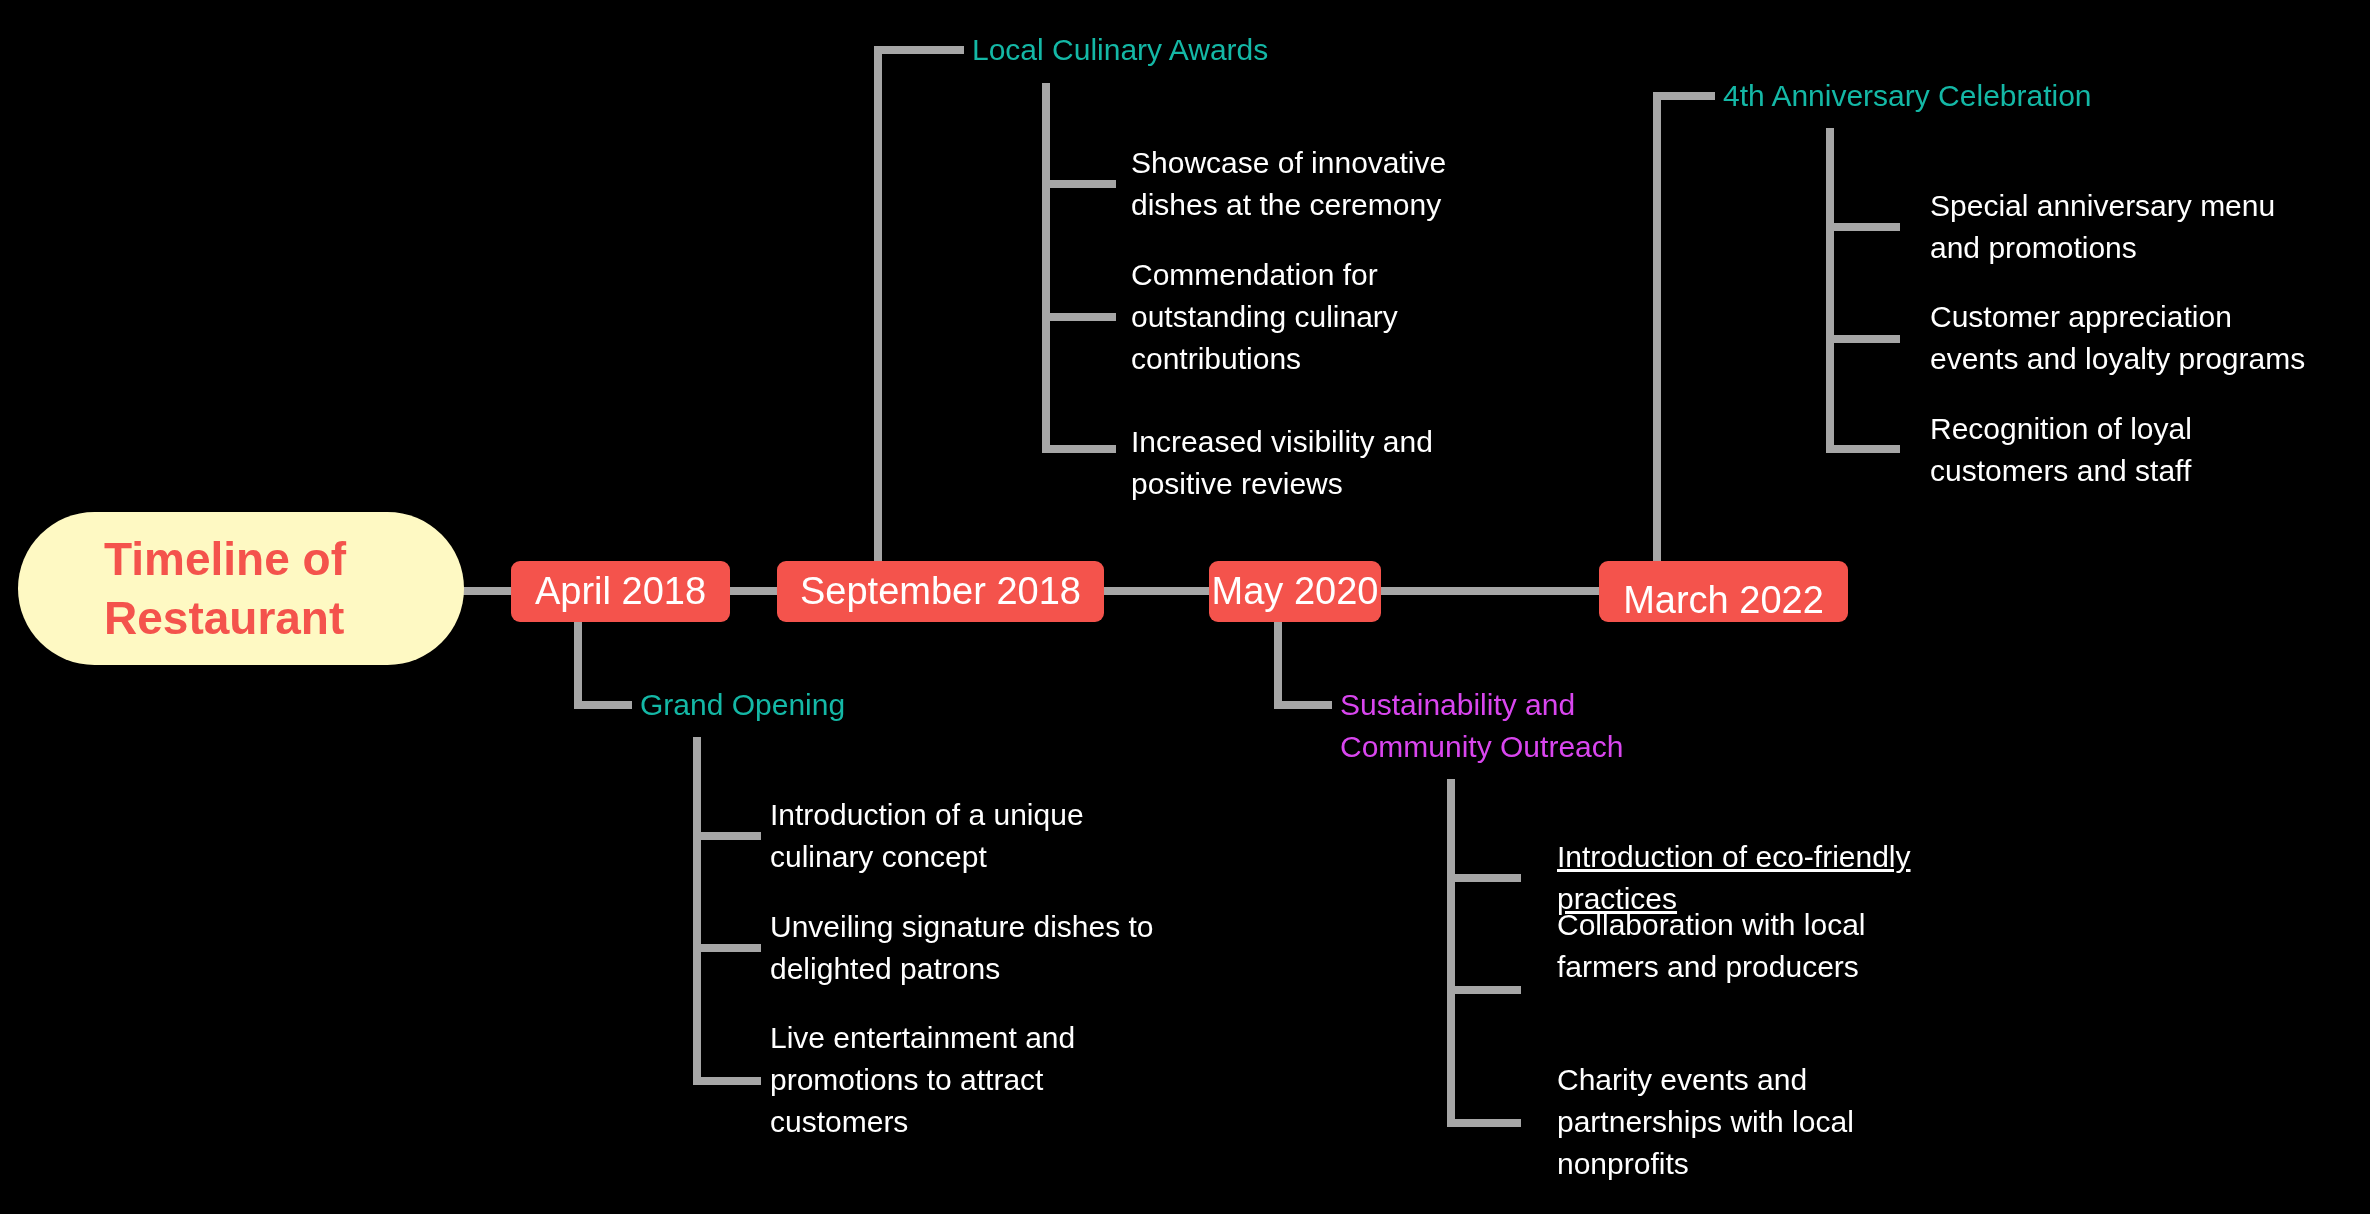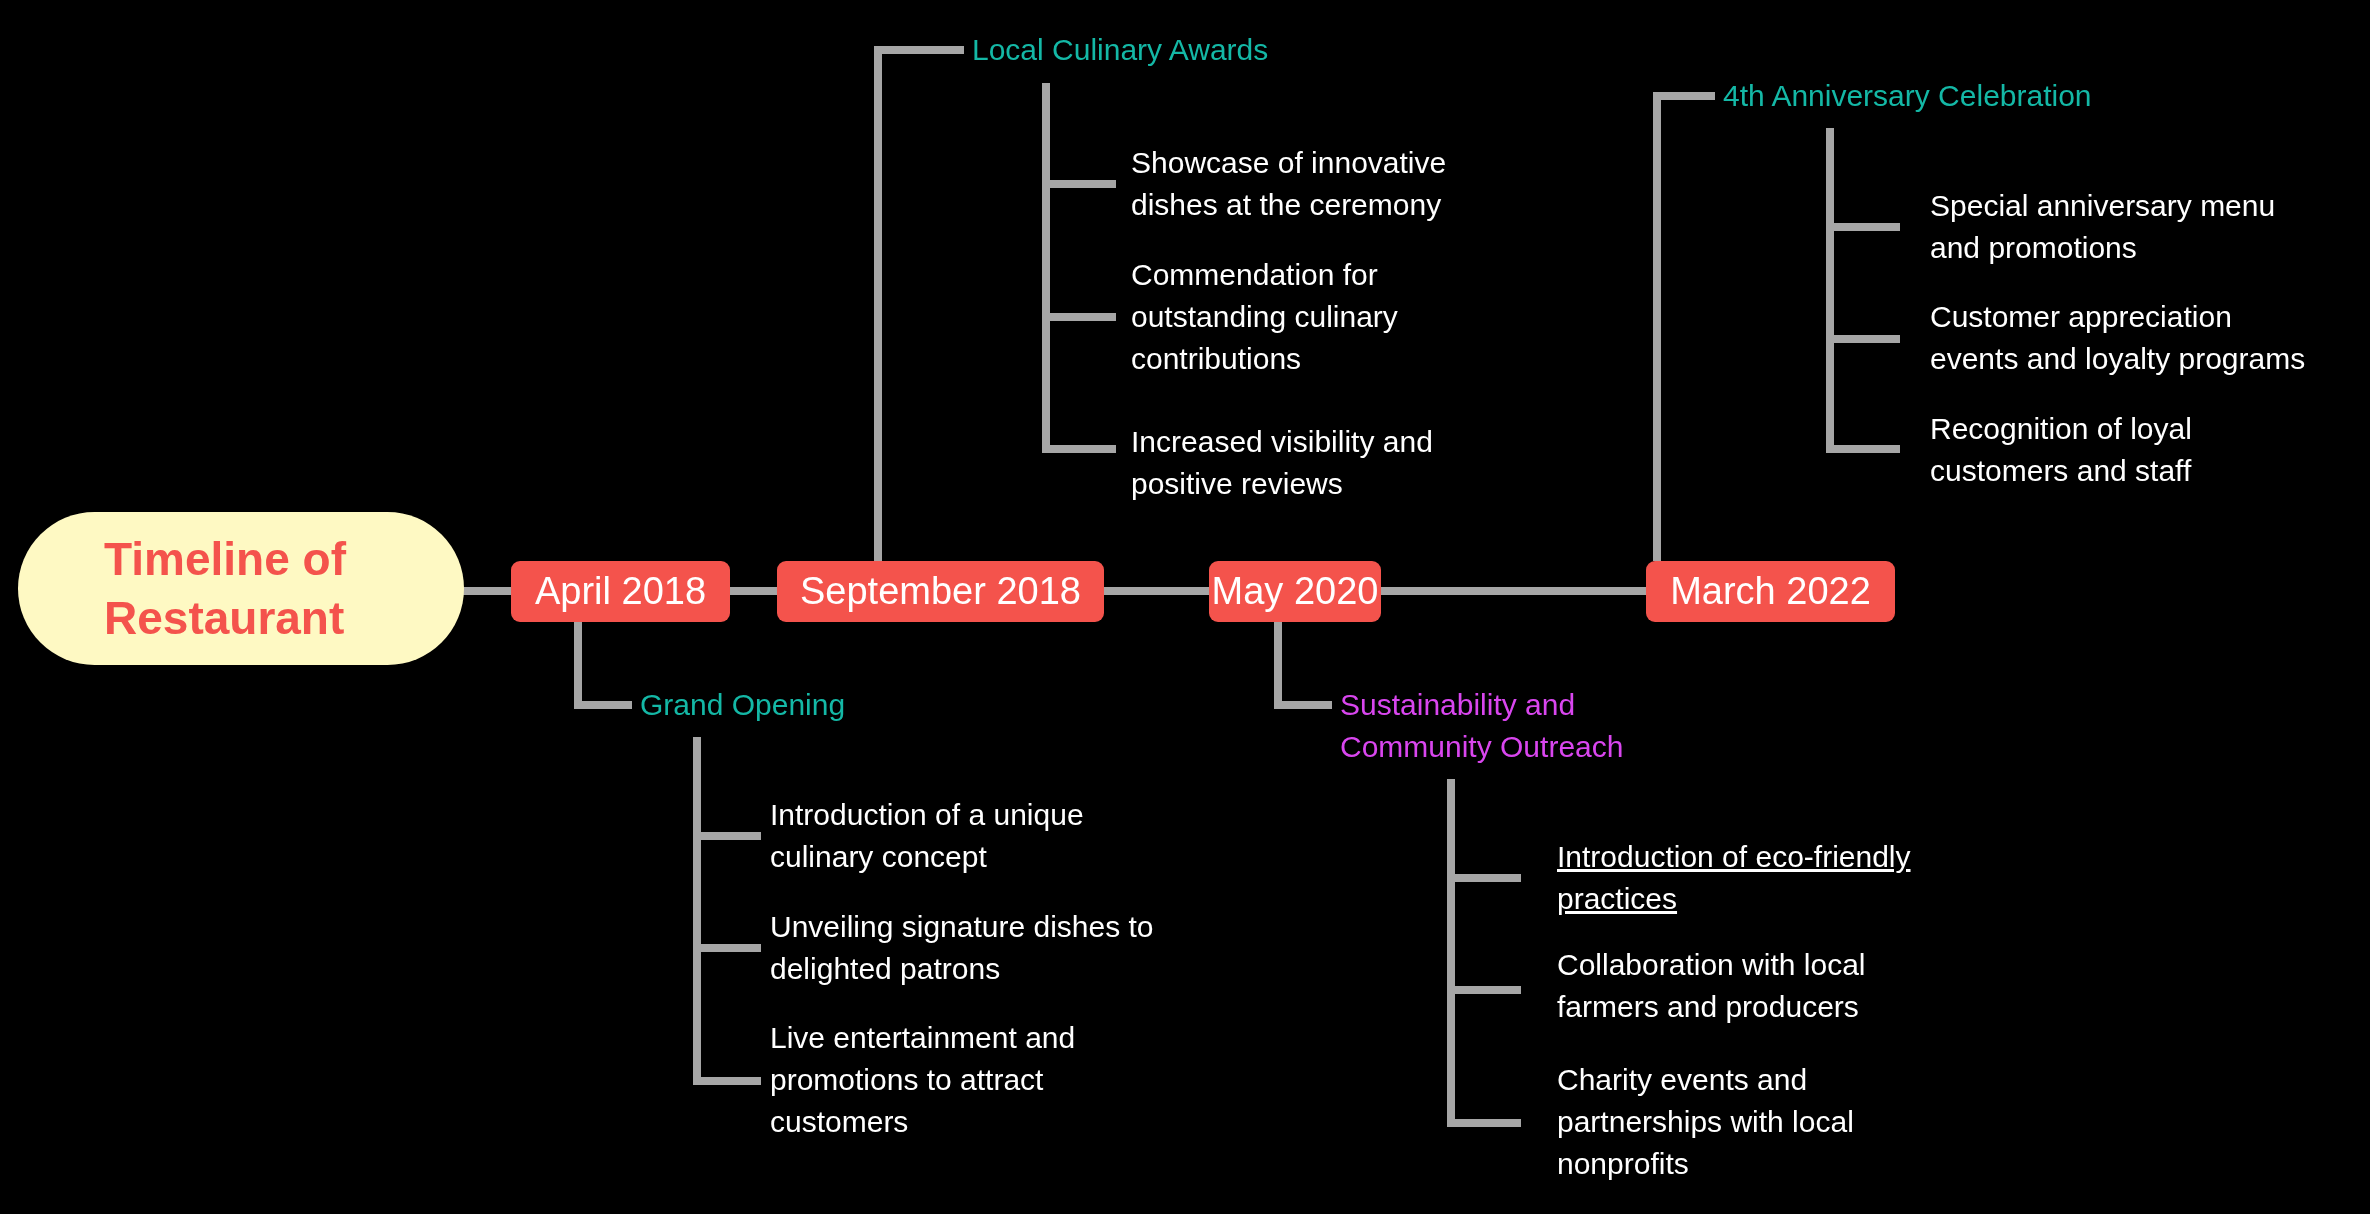--- a/index.html
+++ b/index.html
@@ -42,21 +42,21 @@
     background: #f4534c;
     border-radius: 9px;
     color: #ffffff;
     font-size: 38px;
     display: flex; align-items: center; justify-content: center;
     white-space: nowrap;
   }
   .date-april     { left: 511px;  width: 219px; }
   .date-september { left: 777px;  width: 327px; }
   .date-may       { left: 1209px; width: 172px; }
-  .date-march     { left: 1646px; width: 249px; }
+  .date-march     { left: 1599px; width: 249px; align-items: flex-end; }
 
   
   .label {
     position: absolute;
     color: #14b8a6;
     font-size: 30px;
     line-height: 42px;
     white-space: nowrap;
   }
   .label-wrap {
@@ -127,21 +127,21 @@
   <div class="line" style="left:1274px; top:621px; width:8px; height:88px;"></div>
   <div class="line" style="left:1274px; top:701px; width:58px; height:8px;"></div>
   <div class="label-wrap" style="left:1340px; top:684px; width:320px;">Sustainability and Community Outreach</div>
 
   <div class="line" style="left:1447px; top:779px; width:8px; height:348px;"></div>
   <div class="line" style="left:1447px; top:874px; width:74px; height:8px;"></div>
   <div class="line" style="left:1447px; top:986px; width:74px; height:8px;"></div>
   <div class="line" style="left:1447px; top:1119px; width:74px; height:8px;"></div>
 
   <div class="detail" style="left:1557px; top:836px; width:390px;text-decoration:underline;">Introduction of eco-friendly practices</div>
-  <div class="detail" style="left:1557px; top:944px; width:390px;">Collaboration with local farmers and producers</div>
+  <div class="detail" style="left:1557px; top:904px; width:390px;">Collaboration with local farmers and producers</div>
   <div class="detail" style="left:1557px; top:1059px; width:360px;">Charity events and partnerships with local nonprofits</div>
 
   <div class="date-box date-april">
     <span>April 2018</span>
   </div>
   <div class="date-box date-september">
     <span>September 2018</span>
   </div>
   <div class="date-box date-may">
     <span>May 2020</span>

